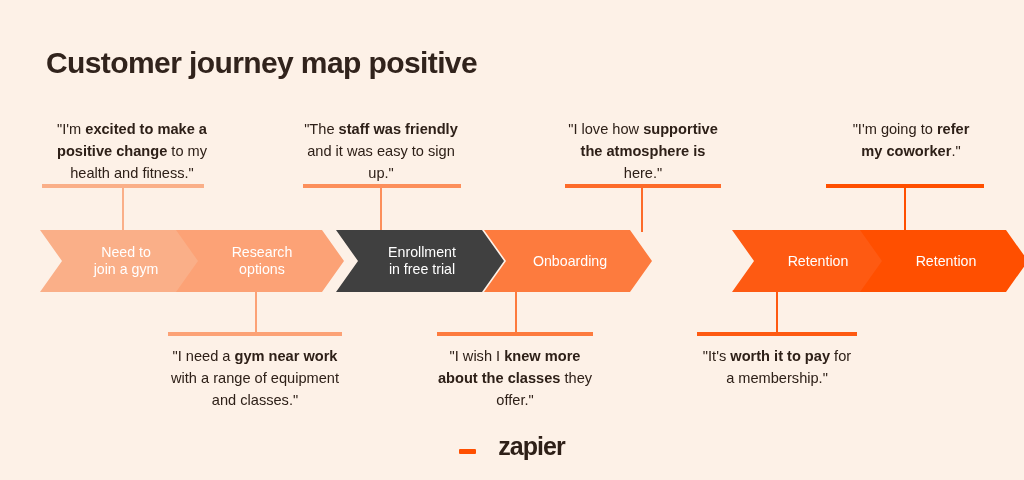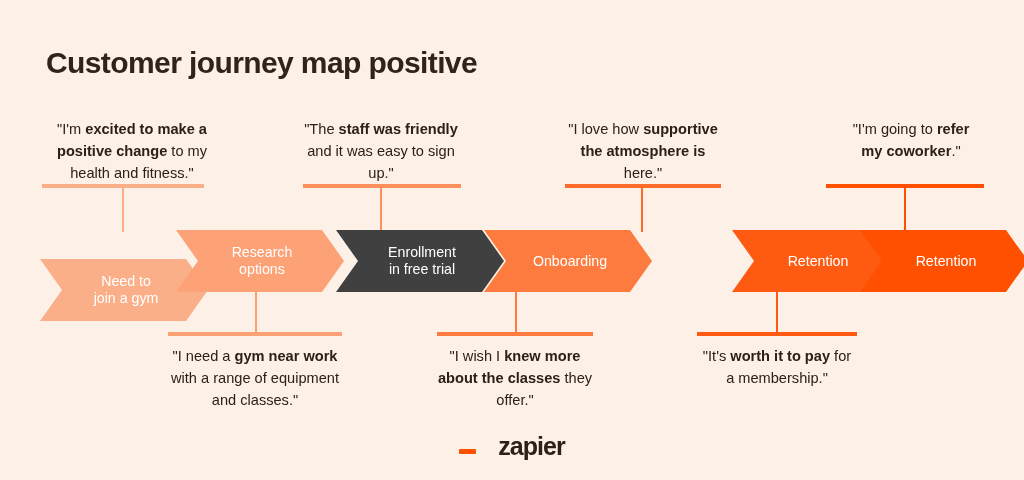--- a/index.html
+++ b/index.html
@@ -77,21 +77,20 @@
     color: #FFFFFF;
     font-size: 14.2px;
     line-height: 17px;
     text-align: center;
     white-space: pre-line;
     font-weight: normal;
   }
 
   .stage.first {
     clip-path: polygon(0 0, calc(100% - 22px) 0, 100% 50%, calc(100% - 22px) 100%, 0 100%, 22px 50%);
-    margin-top: 29px;
   }
   .stage.mid {
     clip-path: polygon(0 0, calc(100% - 22px) 0, 100% 50%, calc(100% - 22px) 100%, 0 100%, 22px 50%);
   }
   .stage.last {
     clip-path: polygon(0 0, calc(100% - 22px) 0, 100% 50%, calc(100% - 22px) 100%, 0 100%, 22px 50%);
   }
   .stage .label { padding: 0 6px; transform: translateX(2px); }
 
   

